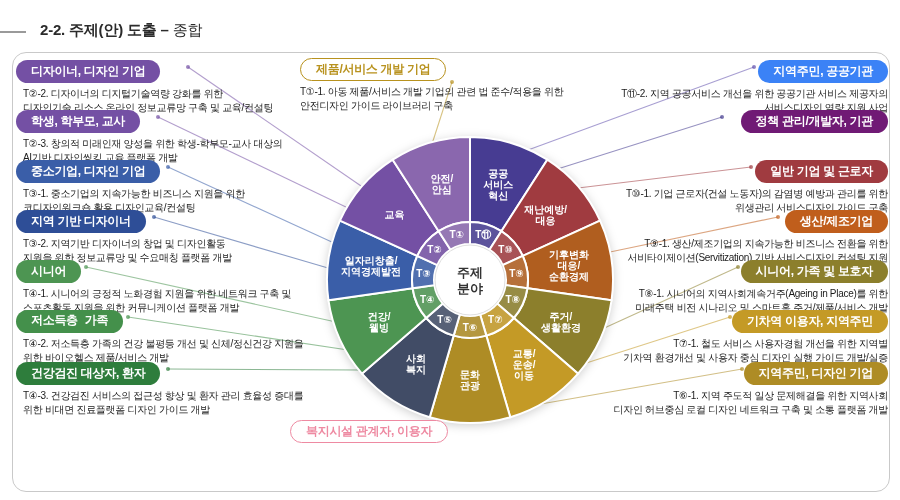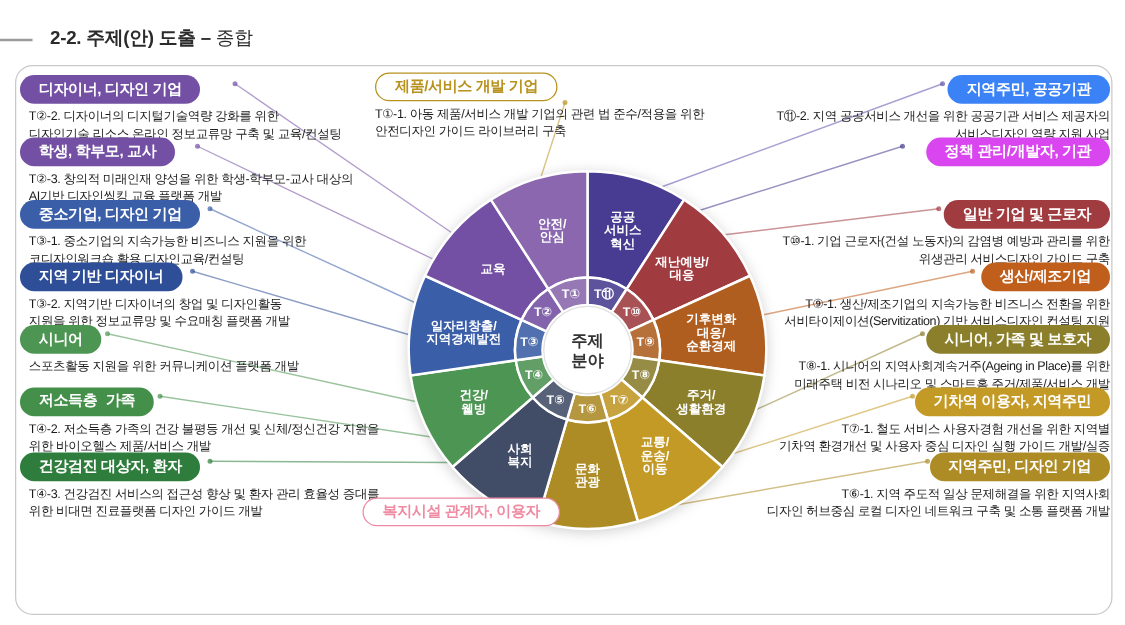--- a/index.html
+++ b/index.html
@@ -144,20 +144,21 @@
 <div class="block left-col" style="top:210px">
   <div class="pill-row"><span class="pill" style="background-color: rgb(46, 78, 151);">지역 기반 디자이너</span></div>
   <div class="desc">
       <span class="ln">T③-2. 지역기반 디자이너의 창업 및 디자인활동</span>
       <span class="ln">지원을 위한 정보교류망 및 수요매칭 플랫폼 개발</span>
     </div>
 </div>
 <div class="block left-col" style="top:260px">
   <div class="pill-row"><span class="pill" style="background-color: rgb(77, 149, 82);">시니어</span></div>
   <div class="desc">
+      <span class="ln">T④-1. 시니어의 긍정적 노화경험 지원을 위한 네트워크 구축 및</span>
       <span class="ln">스포츠활동 지원을 위한 커뮤니케이션 플랫폼 개발</span>
     </div>
 </div>
 <div class="block left-col" style="top:310px">
   <div class="pill-row"><span class="pill" style="background-color: rgb(68, 144, 75); font-family: Liberation Mono, monospace;">저소득층 가족</span></div>
   <div class="desc">
       <span class="ln">T④-2. 저소득층 가족의 건강 불평등 개선 및 신체/정신건강 지원을</span>
       <span class="ln">위한 바이오헬스 제품/서비스 개발</span>
     </div>
 </div>
@@ -170,21 +171,21 @@
 </div>
 
 <div class="block right-col" style="top:60px">
   <div class="pill-row"><span class="pill" style="background-color: #3b82f6;">지역주민, 공공기관</span></div>
   <div class="desc">
       <span class="ln">T⑪-2. 지역 공공서비스 개선을 위한 공공기관 서비스 제공자의</span>
       <span class="ln">서비스디자인 역량 지원 사업</span>
     </div>
 </div>
 <div class="block right-col" style="top:110px">
-  <div class="pill-row"><span class="pill" style="background-color: #d946ef;">정책 관리/개발자, 기관</span></div>
+  <div class="pill-row"><span class="pill" style="background-color: #701a75;">정책 관리/개발자, 기관</span></div>
 </div>
 <div class="block right-col" style="top:160px">
   <div class="pill-row"><span class="pill" style="background-color: rgb(160, 59, 64);">일반 기업 및 근로자</span></div>
   <div class="desc">
       <span class="ln">T⑩-1. 기업 근로자(건설 노동자)의 감염병 예방과 관리를 위한</span>
       <span class="ln">위생관리 서비스디자인 가이드 구축</span>
     </div>
 </div>
 <div class="block right-col" style="top:210px">
   <div class="pill-row"><span class="pill" style="background-color: rgb(192, 94, 28);">생산/제조기업</span></div>
@@ -216,15 +217,15 @@
 </div>
 
 <div class="block center-block" style="left:300px;top:58px;width:340px">
   <div class="pill-row"><span class="pill-outline" style="border-color: rgb(184, 146, 30); color: rgb(184, 146, 30);">제품/서비스 개발 기업</span></div>
   <div class="desc">
       <span class="ln">T①-1. 아동 제품/서비스 개발 기업의 관련 법 준수/적용을 위한</span>
       <span class="ln">안전디자인 가이드 라이브러리 구축</span>
     </div>
 </div>
 
-<div class="block center-block" style="left:290px;top:398px;width:360px">
+<div class="block center-block" style="left:290px;top:420px;width:360px">
   <div class="pill-row"><span class="pill-outline" style="border-color: rgb(238, 138, 162); color: rgb(238, 138, 162);">복지시설 관계자, 이용자</span></div>
 </div>
 
 </body></html>

